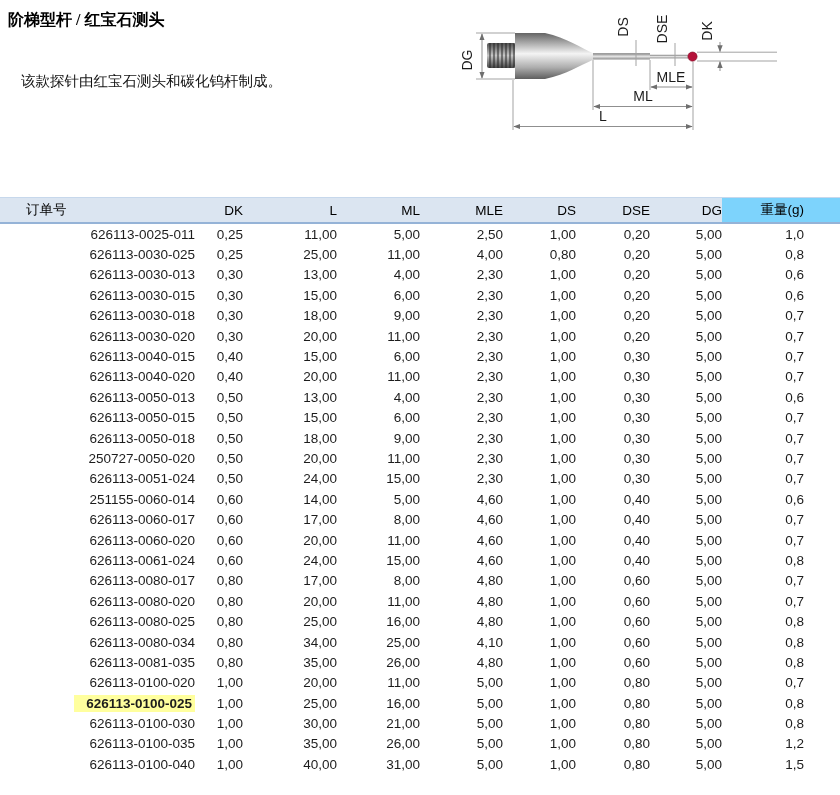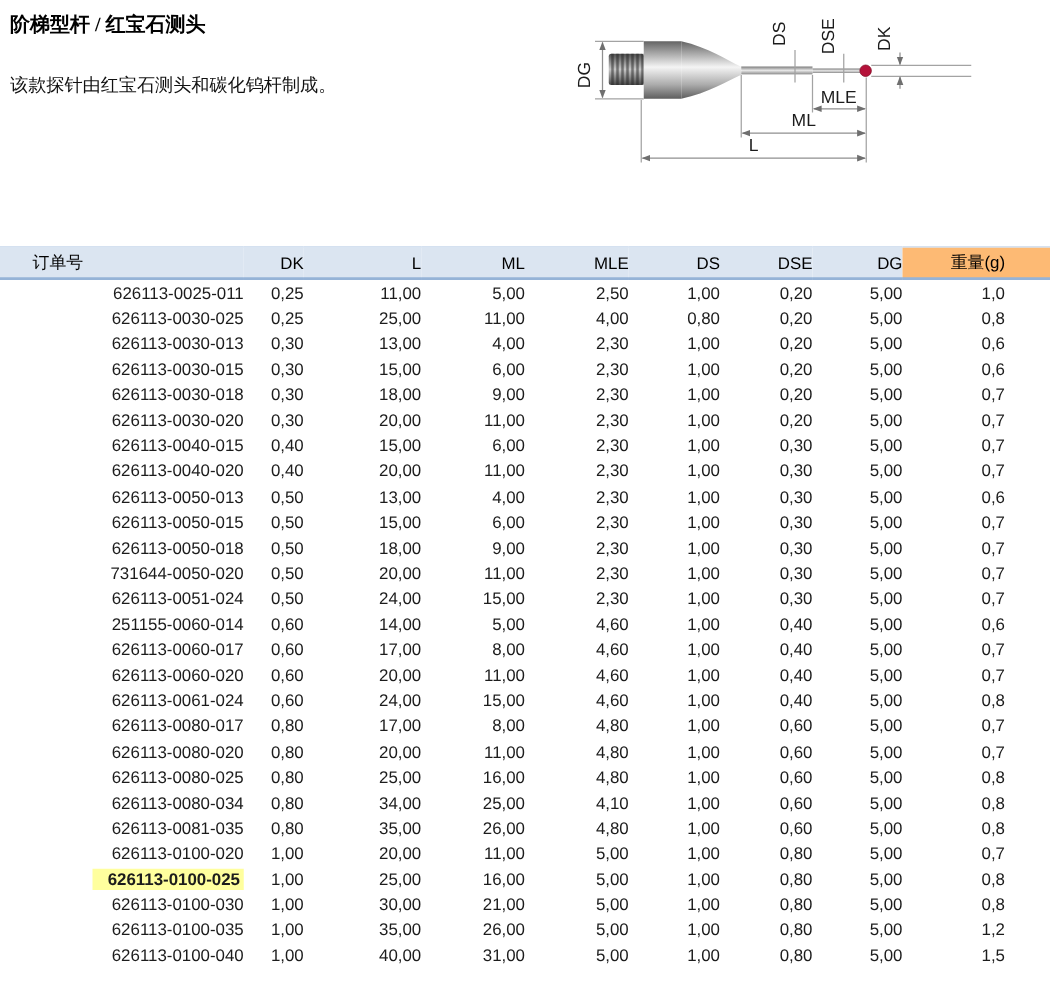--- a/index.html
+++ b/index.html
@@ -14,21 +14,21 @@
   .header-area{position:relative;height:197px;}
   .page-title{
     margin:0;
     padding:10px 17px 0 8px;
     font-family:"Liberation Serif","DejaVu Serif",serif;
     font-size:16px;
     font-weight:bold;
     color:#000;
   }
   .page-desc{
-    margin:0;
+    margin:13px;
     padding:28px 0 0 8px;
     font-family:Liberation Serif, serif;
     font-size:14.5px;
     color:#111;
   }
   .diagram{position:absolute;top:0;left:455px;}
   .diagram .lbl{
     font-family:"Liberation Sans",sans-serif;
     font-size:14px;
     fill:#1b1b1b;
@@ -159,21 +159,21 @@
     <thead>
       <tr>
           <th style="background: rgb(219, 229, 241); border-bottom-color: rgb(149, 179, 215);">订单号</th>
           <th style="background: rgb(219, 229, 241); border-bottom-color: rgb(149, 179, 215);">DK</th>
           <th style="background: rgb(219, 229, 241); border-bottom-color: rgb(149, 179, 215);">L</th>
           <th style="background: rgb(219, 229, 241); border-bottom-color: rgb(149, 179, 215);">ML</th>
           <th style="background: rgb(219, 229, 241); border-bottom-color: rgb(149, 179, 215);">MLE</th>
           <th style="background: rgb(219, 229, 241); border-bottom-color: rgb(149, 179, 215);">DS</th>
           <th style="background: rgb(219, 229, 241); border-bottom-color: rgb(149, 179, 215);">DSE</th>
           <th style="background: rgb(219, 229, 241); border-bottom-color: rgb(149, 179, 215);">DG</th>
-          <th style="background: #fdba74; border-bottom-color: rgb(149, 179, 215);">重量(g)</th>
+          <th style="background: #7dd3fc; border-bottom-color: rgb(149, 179, 215);">重量(g)</th>
         </tr>
     </thead>
     <tbody>
         <tr>
           <td>626113-0025-011</td>
           <td>0,25</td>
           <td>11,00</td>
           <td>5,00</td>
           <td>2,50</td>
           <td>1,00</td>
@@ -285,21 +285,21 @@
           <td>0,50</td>
           <td>18,00</td>
           <td>9,00</td>
           <td>2,30</td>
           <td>1,00</td>
           <td>0,30</td>
           <td>5,00</td>
           <td>0,7</td>
         </tr>
         <tr>
-          <td>731644-0050-020</td>
+          <td>250727-0050-020</td>
           <td>0,50</td>
           <td>20,00</td>
           <td>11,00</td>
           <td>2,30</td>
           <td>1,00</td>
           <td>0,30</td>
           <td>5,00</td>
           <td>0,7</td>
         </tr>
         <tr>

